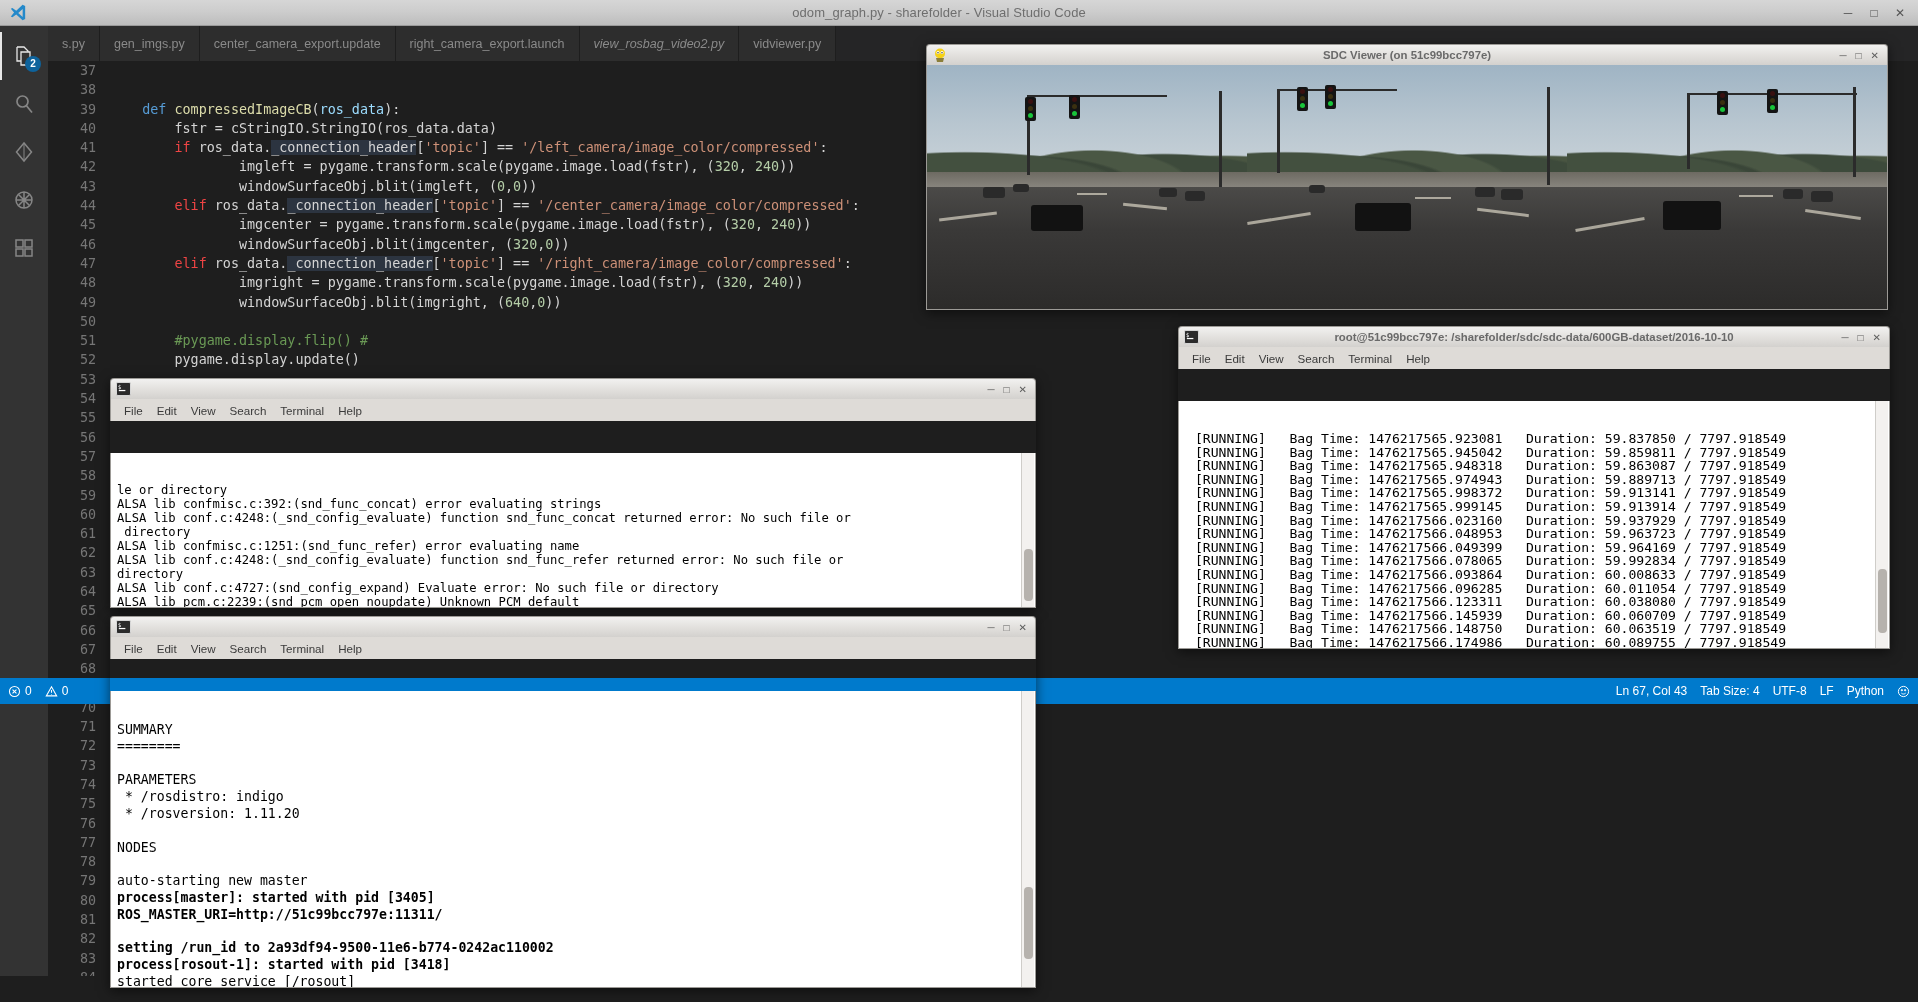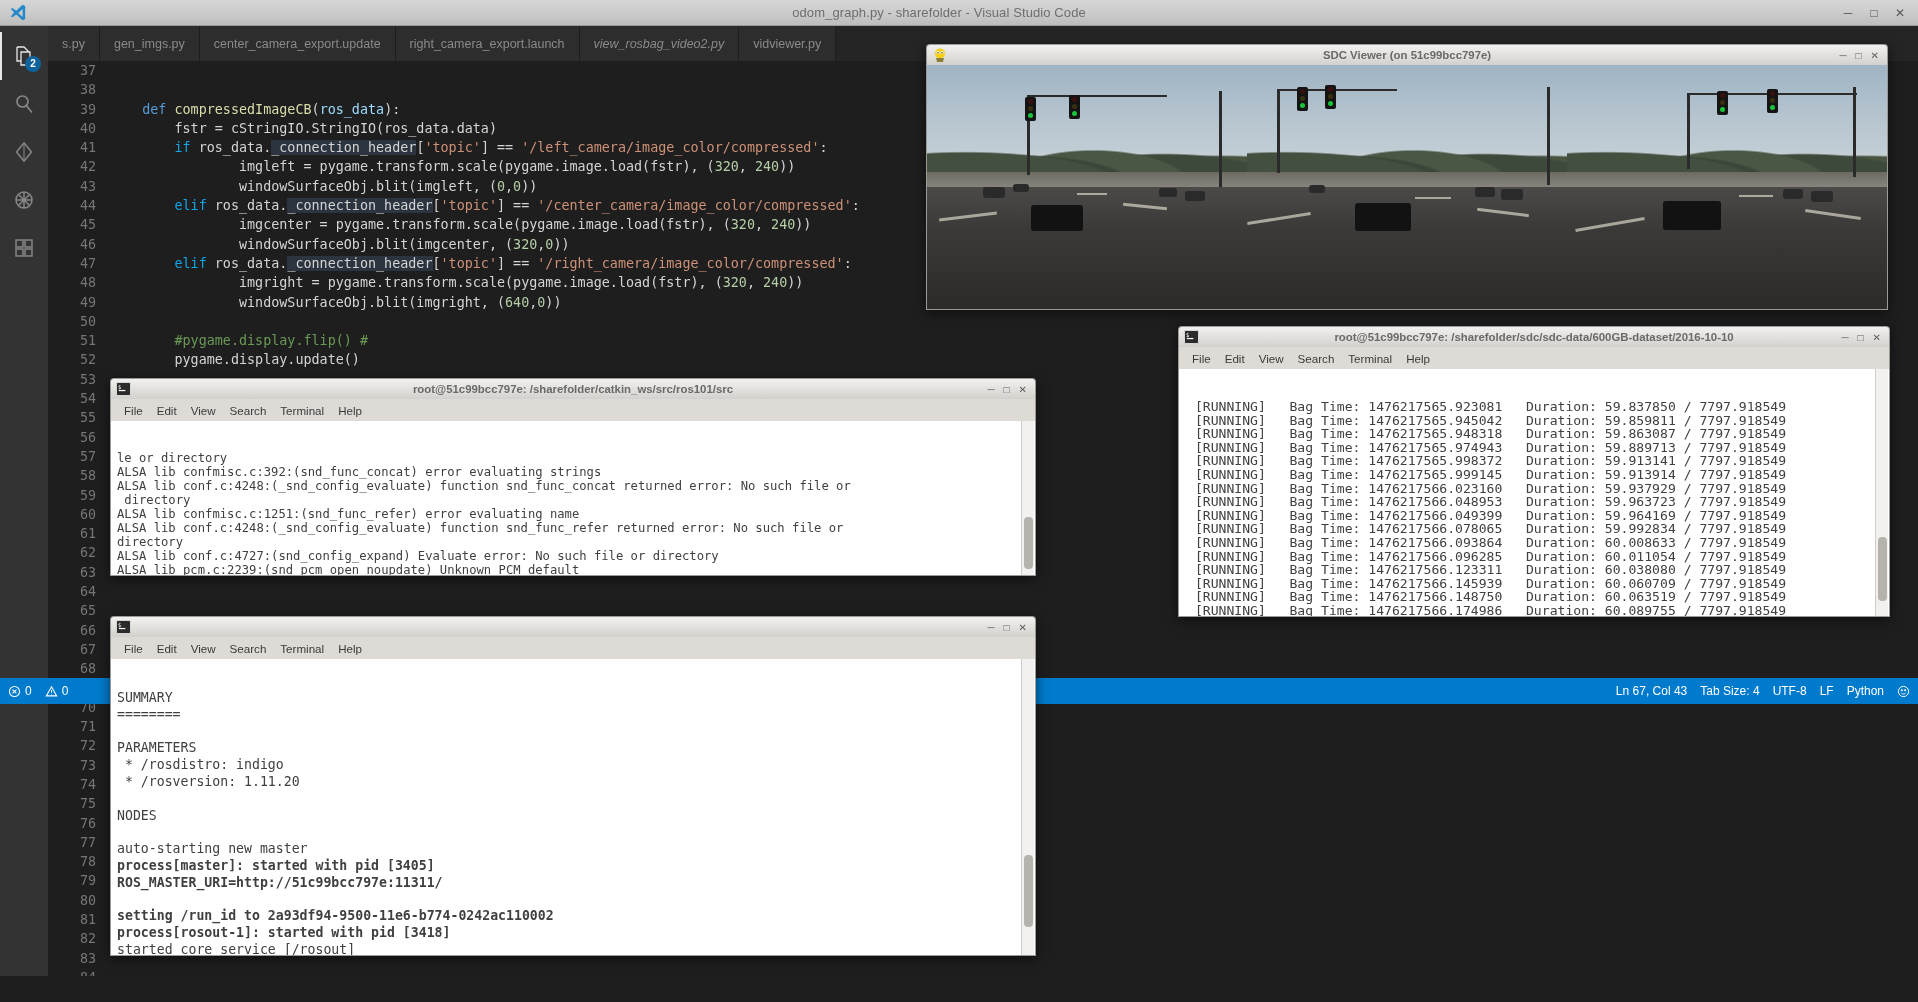--- a/index.html
+++ b/index.html
@@ -66,21 +66,21 @@
   .code {
     position:absolute; left:0; top:0;
     font-family:"DejaVu Sans Mono","Liberation Mono",monospace;
     font-size:13.4px; line-height:19.3px; white-space:pre;
   }
   .gutter { position:absolute; left:0; top:0; width:62px; text-align:right; color:#767676; }
   .gutter div { height:19.3px; padding-right:14px; }
   .lines { position:absolute; left:62px; top:0; color:#d4d4d4; }
   .lines div { height:19.3px; }
   .k  { color:#569cd6; }      
-  .kc { color:#0ea5e9; }      
+  .kc { color:#ef4444; }      
   .fn { color:#dcdcaa; }
   .pa { color:#9cdcfe; }
   .st { color:#ce9178; }
   .nu { color:#b5cea8; }
   .cm { color:#6a9955; }
   .op { color:#d4d4d4; }
   .hl { background:#2c3440; }
 
   
   .statusbar {
@@ -113,21 +113,21 @@
     display:flex; align-items:center; gap:0px; padding-left:6px;
     font-size:11.6px; color:#3a3a3a;
   }
   .xmenu span { padding:0 7px; }
   .xbody {
     border:1px solid #9c9a96; border-top:none;
     font-family:"DejaVu Sans Mono","Liberation Mono",monospace;
     font-size:12.2px; line-height:14.05px; white-space:pre;
     overflow:hidden; position:relative;
   }
-  .xbody.light { background:#ffffff; color:#404040; }
+  .xbody.light { background:#ffffff; color:#000000;margin-top:32px; }
   .xbody .bold { font-weight:bold; }
   .xscroll {
     position:absolute; right:1px; top:0; width:13px; height:100%;
     background:#f3f1ef; border-left:1px solid #cfcdc9;
   }
   .xscroll .thumb { position:absolute; left:2px; width:9px; background:#b6b2ad; border-radius:4px; }
 
   
   .sdcbody {
     border:1px solid #9c9a96; border-top:none;
@@ -382,21 +382,20 @@
 
   <div class="xwin" style="left:110px; top:378px; width:926px;">
     <div class="xtitle">
       <div class="xicon">
         <svg width="15" height="14" viewBox="0 0 16 15">
             <rect x=".5" y=".5" width="15" height="14" rx="1.5" fill="#2b2b2b" stroke="#dedede"></rect>
             <text x="2" y="7" font-family="monospace" font-size="6" fill="#fff">$</text>
             <rect x="3" y="8.5" width="7" height="1.3" fill="#fff"></rect>
           </svg>
       </div>
-      <div class="xtxt">root@51c99bcc797e: /sharefolder/catkin_ws/src/ros101/src</div>
       <div class="xbtns">
         <span class="winbtn">─</span>
         <span class="winbtn">□</span>
         <span class="winbtn">✕</span>
       </div>
     </div>
     <div class="xmenu" id="menu-alsa">
         <span>File</span>
         <span>Edit</span>
         <span>View</span>

